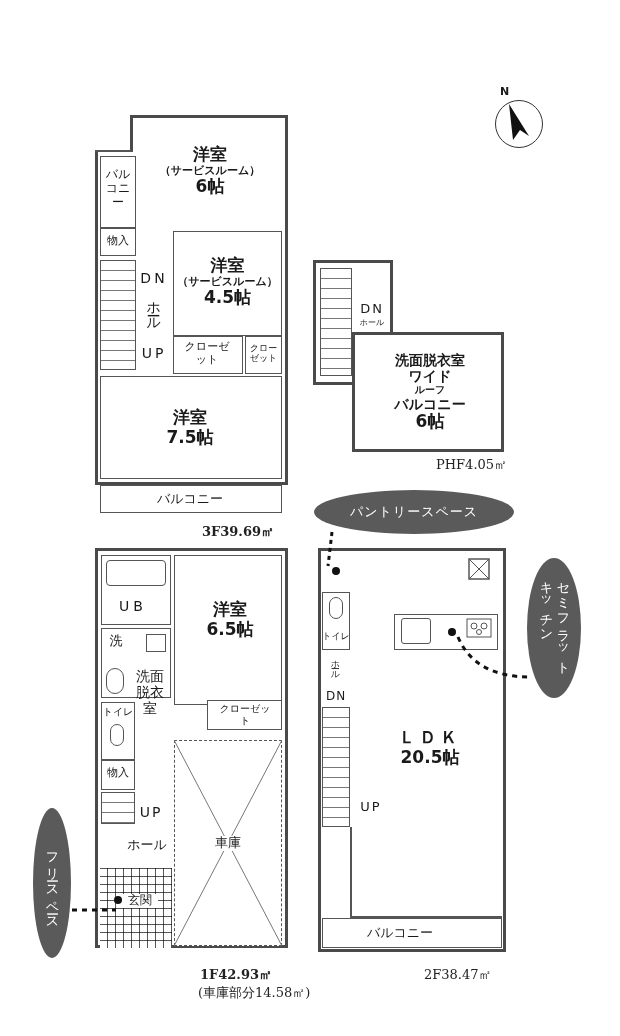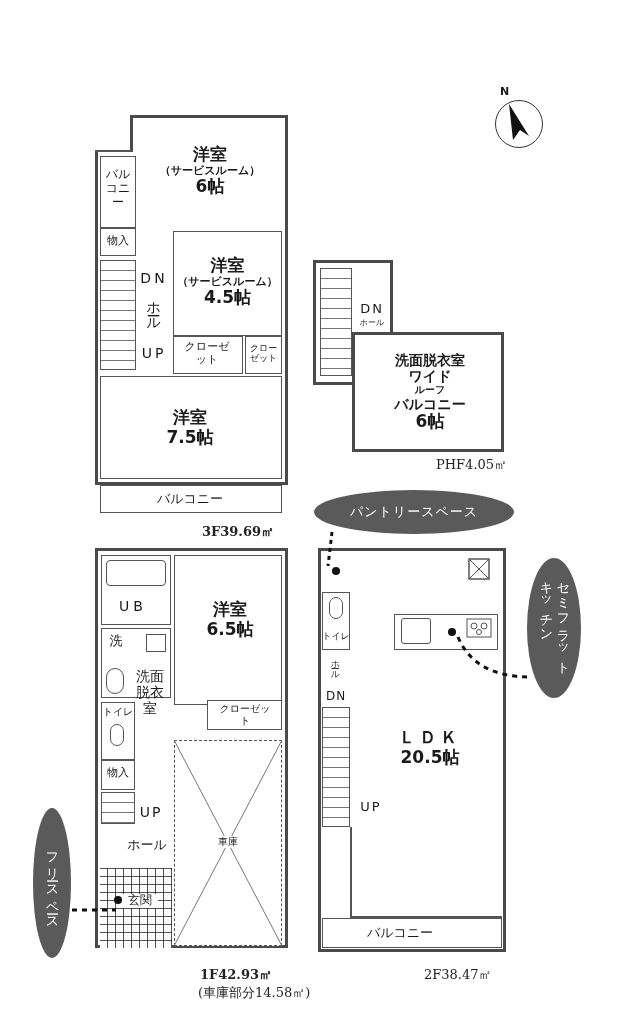--- a/index.html
+++ b/index.html
@@ -135,21 +135,21 @@
 
   <div class="tiles" style="left:100px;top:868px;width:72px;height:80px;"></div>
   <div class="small" style="left:122px;top:894px;width:36px;font-size:12px;background:#fff;">玄関</div>
   <div class="dot" style="left:114px;top:896px;"></div>
 
   <div class="thin" style="left:174px;top:740px;width:108px;height:206px;border-style:dashed;"></div>
   <svg class="abs" style="left:174px;top:740px;" width="108" height="206">
     <line x1="0" y1="0" x2="108" y2="206" stroke="#777" stroke-width="1"></line>
     <line x1="108" y1="0" x2="0" y2="206" stroke="#777" stroke-width="1"></line>
   </svg>
-  <div class="small" style="left:205px;top:836px;width:46px;font-size:10px;background:#fff;">車庫</div>
+  <div class="small" style="left:205px;top:836px;width:46px;font-size:13px;background:#fff;">車庫</div>
 
   <div class="area" style="left:200px;top:966px;font-weight:bold;">1F42.93㎡</div>
   <div class="area" style="left:198px;top:984px;">(車庫部分14.58㎡)</div>
 </div>
 
 <div>
   <div class="wall" style="left:318px;top:548px;width:188px;height:404px;"></div>
 
   <svg class="abs" style="left:468px;top:558px;" width="22" height="22">
     <rect x="1" y="1" width="20" height="20" fill="none" stroke="#555" stroke-width="1.5"></rect>

